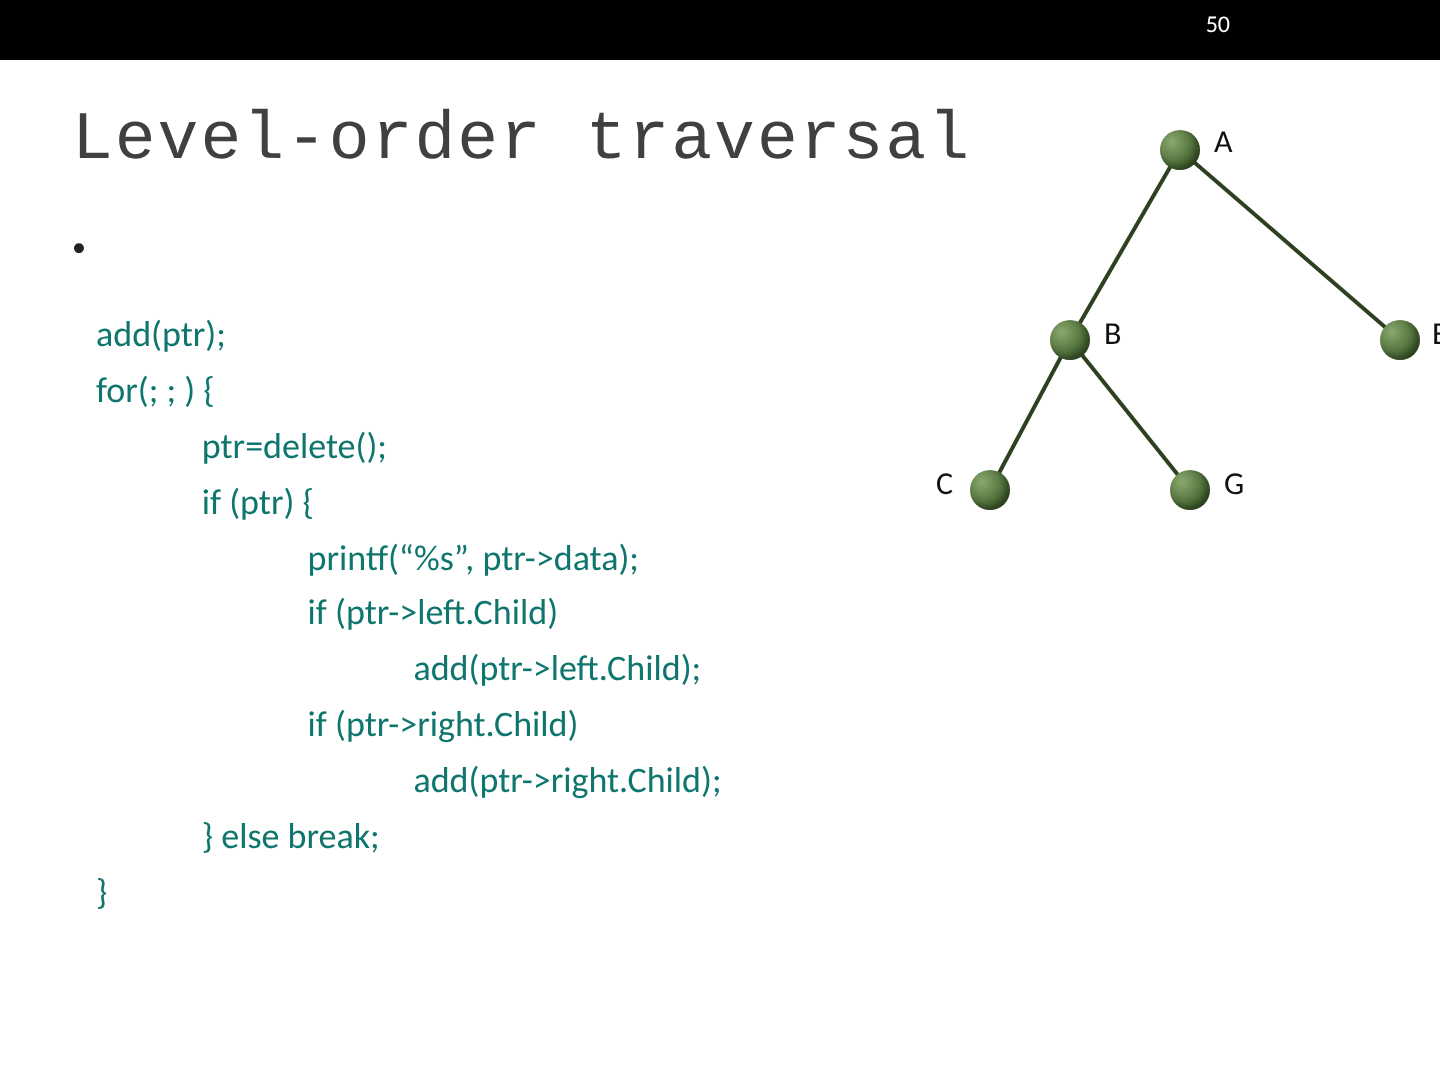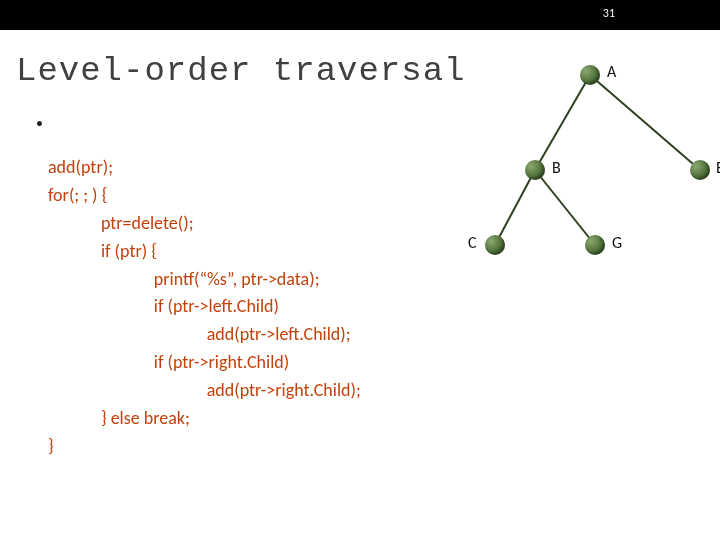--- a/index.html
+++ b/index.html
@@ -23,41 +23,41 @@
     right: 105px;
     top: 6px;
     color: #fff;
     font-size: 12px;
     font-family: Calibri, Arial, sans-serif;
   }
   .title {
     font-family: Consolas, "Courier New", monospace;
     font-size: 34px;
     color: #404040;
-    margin: 22px 0 0 16px;
+    margin: 22px 0 0 36px;
     font-weight: 400;
     letter-spacing: 1px;
   }
   .bullet-line {
     margin: 22px 0 0 36px;
     font-size: 18px;
     color: #111;
     display: flex;
     align-items: flex-start;
   }
   .bullet-dot {
     font-size: 14px;
     margin-right: 6px;
     margin-top: 3px;
     color: #222;
   }
   .code-block {
     margin: 22px 0 0 48px;
     font-size: 18px;
-    color: #c2410c;
+    color: #0f766e;
     line-height: 1.55;
     font-family: Calibri, "Segoe UI", Arial, sans-serif;
     white-space: pre;
   }
   .tree {
     position: absolute;
     top: 50px;
     left: 480px;
     width: 240px;
     height: 250px;
@@ -75,21 +75,21 @@
     position: absolute;
     font-size: 16px;
     color: #111;
     font-family: Calibri, Arial, sans-serif;
   }
 </style>
 </head>
 <body>
 
 <div class="topbar">
-  <span class="page-number">31</span>
+  <span class="page-number">50</span>
 </div>
 
 <div class="title">Level-order traversal</div>
 
 <div class="bullet-line">
   <span class="bullet-dot">•</span>
 </div>
 
 <div class="code-block"><span>add(ptr);</span>
 <span>for(; ; ) {</span>

